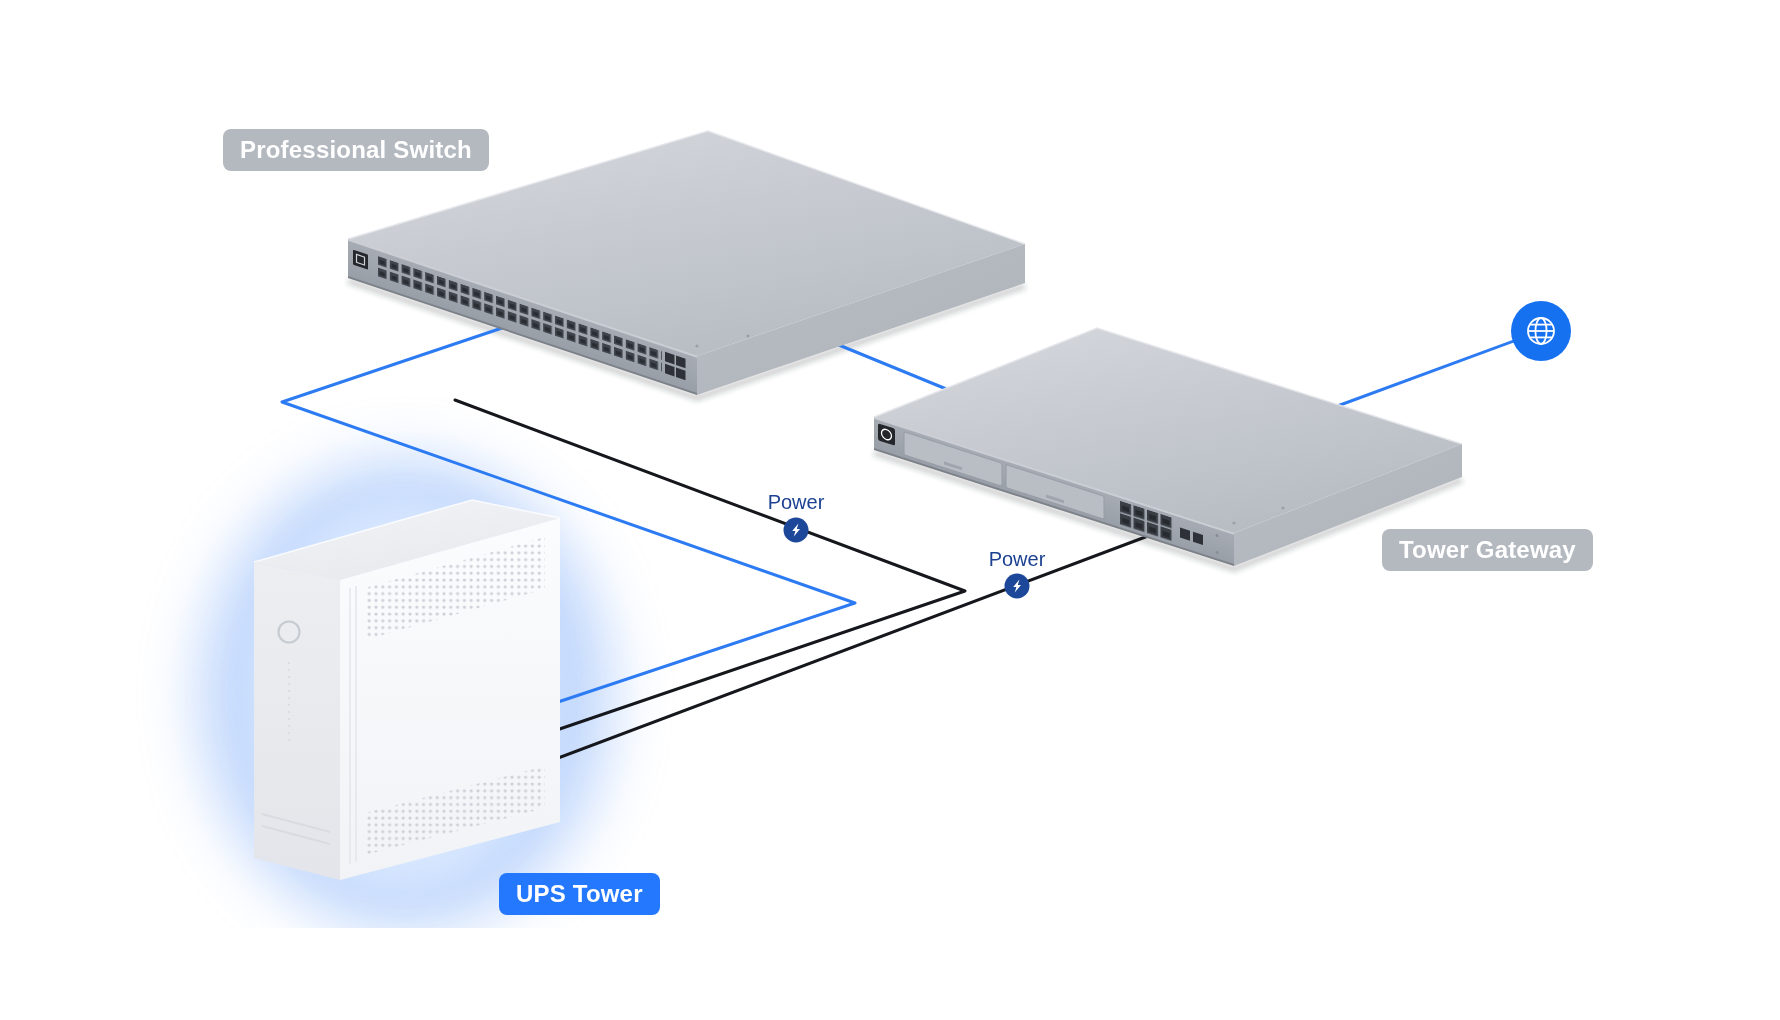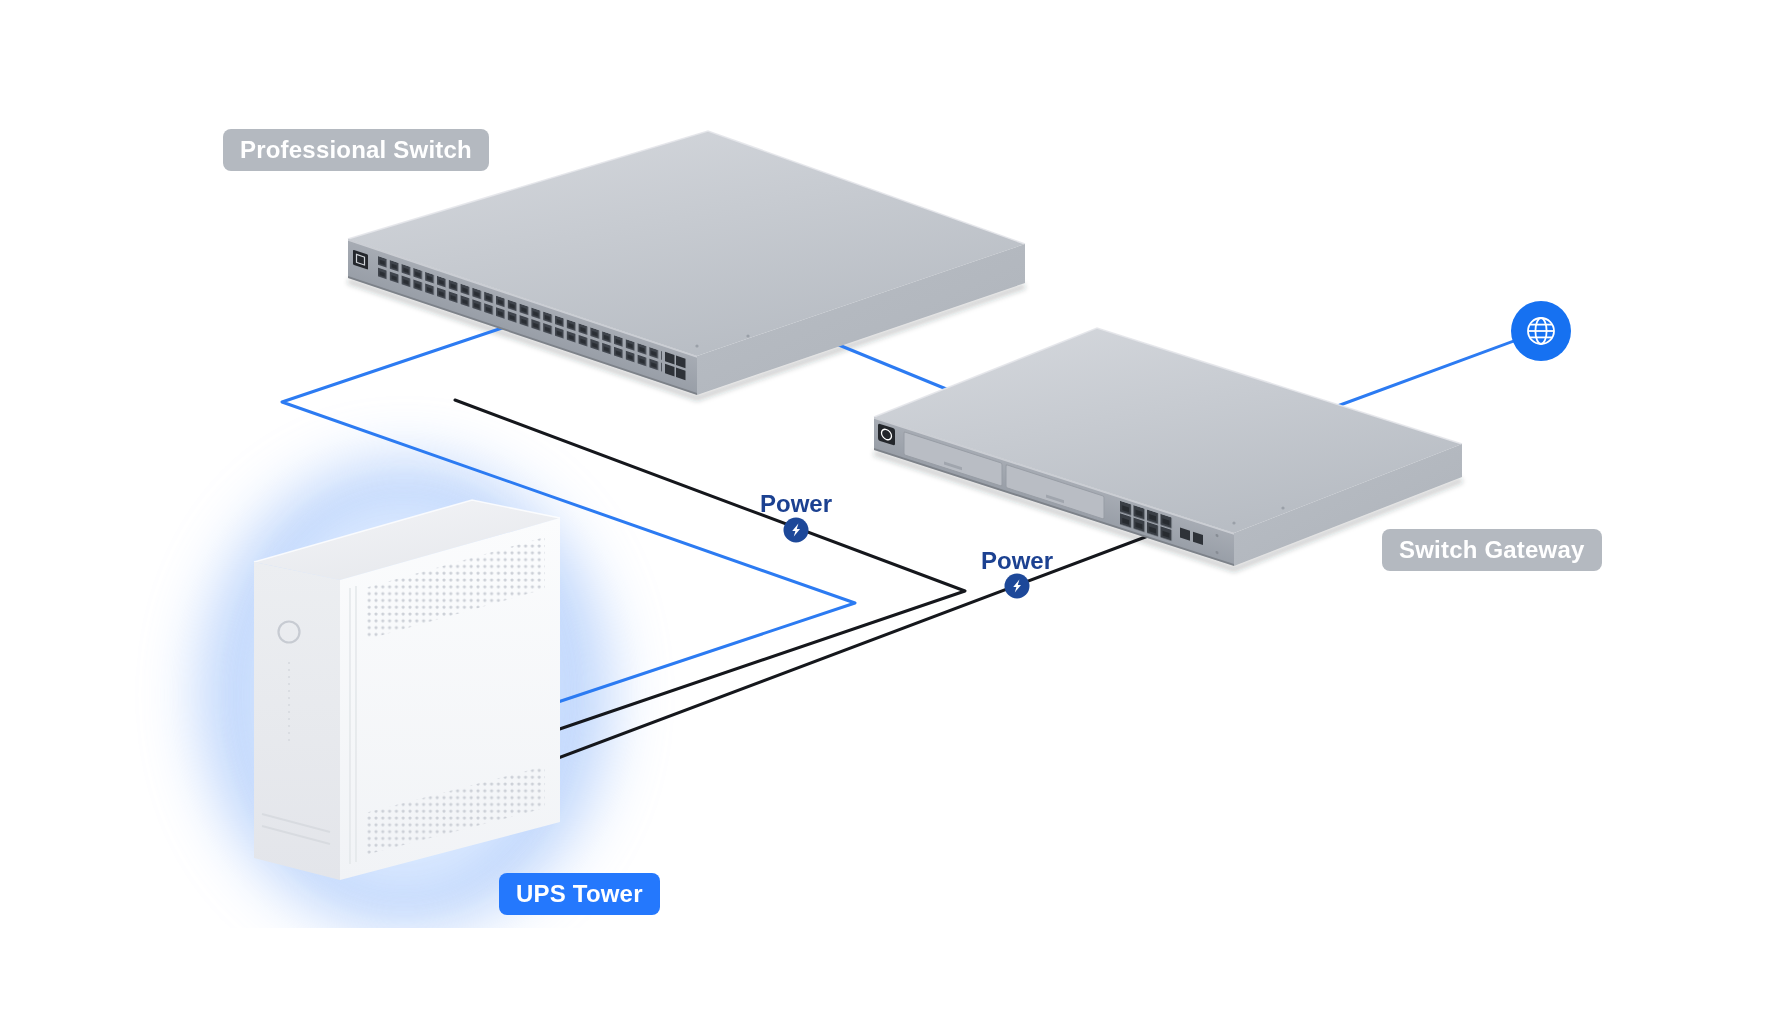--- a/index.html
+++ b/index.html
@@ -8,22 +8,22 @@
     font-family:"Liberation Sans",sans-serif;
   }
   .stage svg{position:absolute;left:0;top:0;}
   .badge{
     position:absolute;color:#ffffff;font-weight:bold;font-size:24px;line-height:1;
     padding:9px 17px;border-radius:8px;white-space:nowrap;letter-spacing:.2px;
   }
   .badge-gray{background:#b4b9c0;}
   .badge-blue{background:#2478fd;}
   .power-label{
-    position:absolute;transform:translateX(-50%);color:#1c4191;font-size:24px;
-    font-weight:700;line-height:1;white-space:nowrap;
+    position:absolute;transform:translateX(-50%);color:#1c4191;font-size:20px;
+    font-weight:400;line-height:1;white-space:nowrap;
   }
 </style>
 </head>
 <body>
 
 <div class="stage">
 
   <svg width="1780" height="1020" viewBox="0 0 1780 1020">
     <defs>
       <linearGradient id="gTop" x1="0" y1="0" x2="0.55" y2="1">
@@ -169,21 +169,21 @@
       <polygon points="798.4,523.5 792.2,531.1 795.4,531.1 793.8,536.5 800,528.9 796.8,528.9" fill="#ffffff"></polygon>
     </g>
     <g>
       <circle cx="1017" cy="586" r="12.5" fill="#1d4899"></circle>
       <polygon points="1019.4,579.5 1013.2,587.1 1016.4,587.1 1014.8,592.5 1021,584.9 1017.8,584.9" fill="#ffffff"></polygon>
     </g>
   </svg>
 
   <div class="badge badge-gray" style="left:223px;top:129px;">Professional Switch</div>
 
-  <div class="badge badge-gray" style="left:1382px;top:529px;">Switch Gateway</div>
+  <div class="badge badge-gray" style="left:1382px;top:529px;">Tower Gateway</div>
 
   <div class="badge badge-blue" style="left:499px;top:873px;">UPS Tower</div>
 
   <div class="power-label" style="left:796px;top:492px;">Power</div>
 
   <div class="power-label" style="left:1017px;top:549px;">Power</div>
 
 </div>
 
 </body></html>

